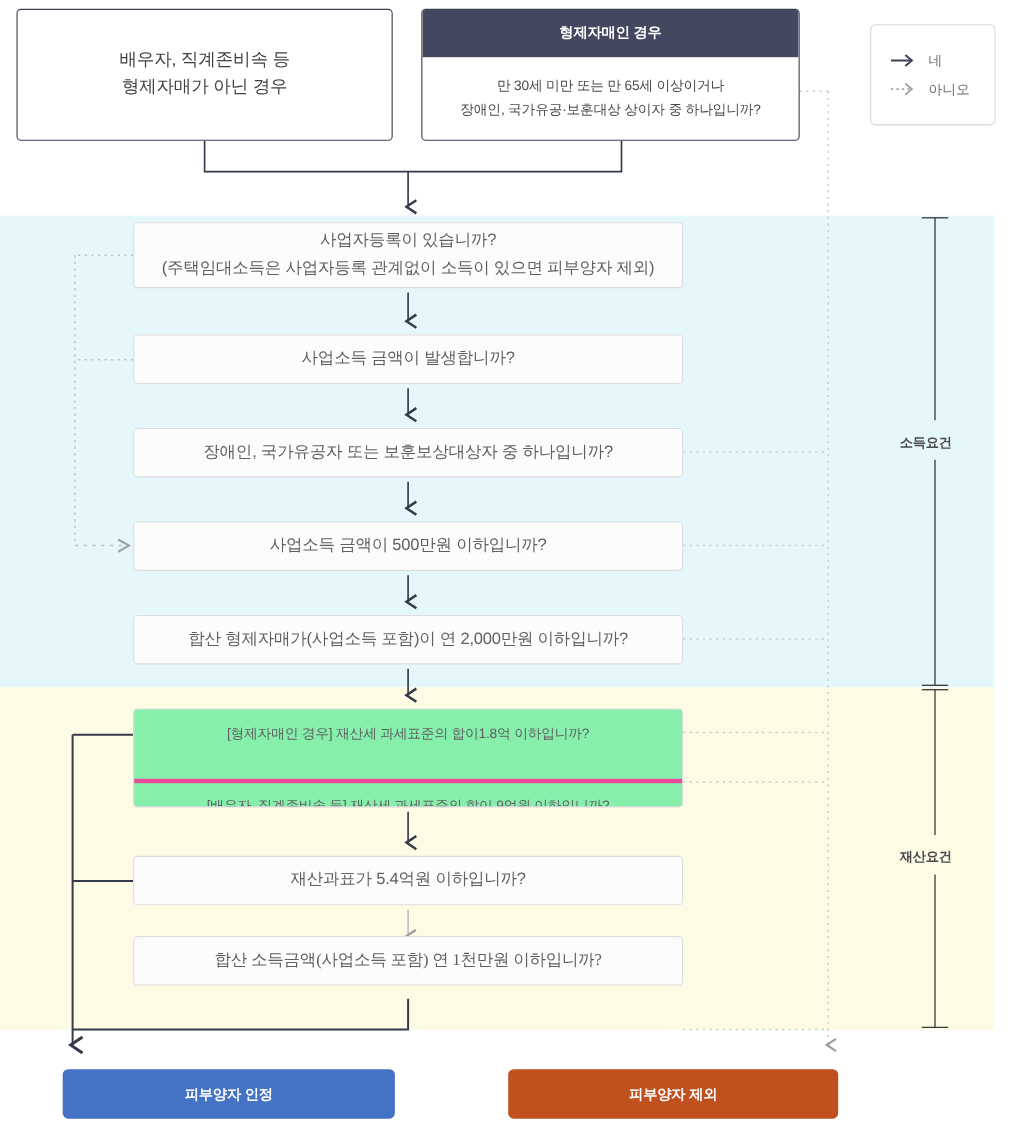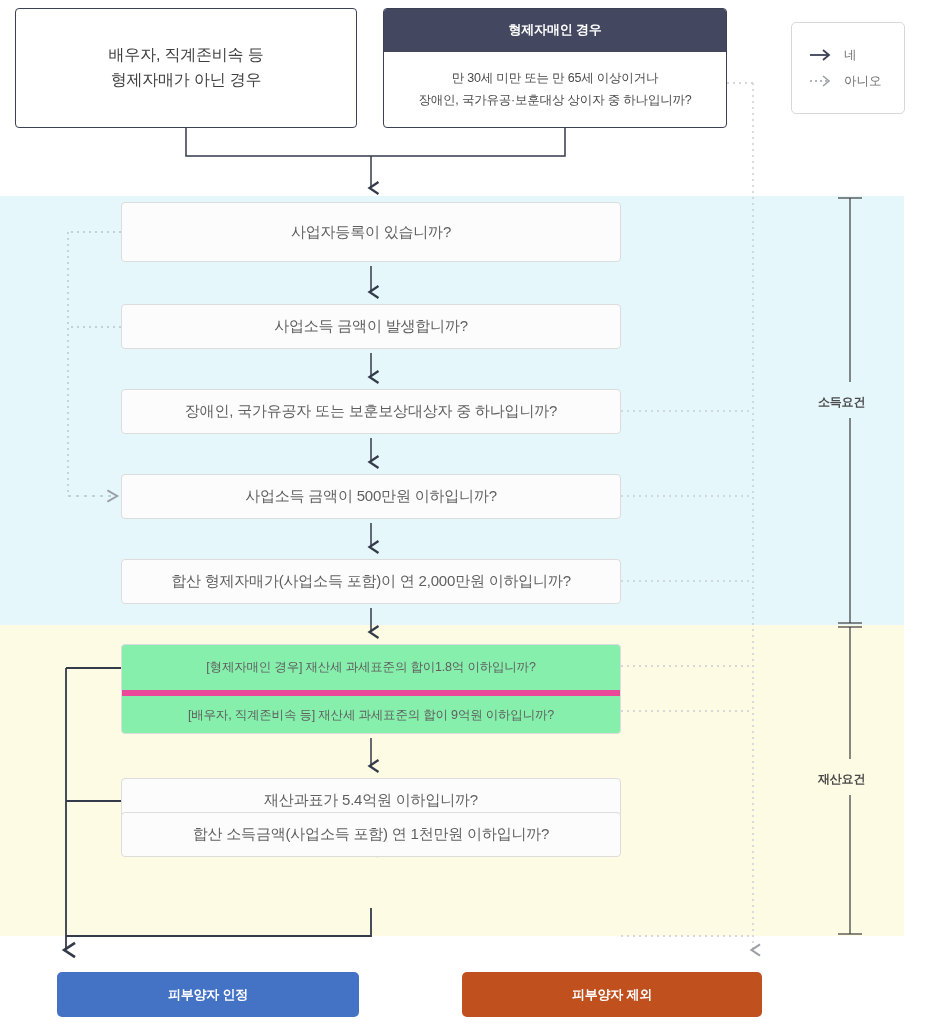--- a/index.html
+++ b/index.html
@@ -155,24 +155,24 @@
   .qsub {
     height: 45px;
     display: flex;
     align-items: center;
     justify-content: center;
     color: #5f5f5f;
     font-size: 12.5px;
     letter-spacing: -0.2px;
     text-align: center;
   }
-  #q6b { border-top: 6px solid #ec4899; }
+  #q6b { border-top: 4px solid #ec4899; margin-top: 18px; }
 
   #q8 { top: 778px; height: 45px; }
-  #q9 { top: 812px; height: 45px; }
+  #q9 { top: 851px; height: 45px; font-family: Liberation Serif, serif; }
 
   
   .result {
     position: absolute;
     height: 45px;
     border-radius: 5px;
     display: flex;
     align-items: center;
     justify-content: center;
     color: #ffffff;
@@ -316,20 +316,21 @@
       <svg class="legend-glyph" viewBox="0 0 24 14" xmlns="http://www.w3.org/2000/svg">
         <path d="M1,7 L19,7" stroke="#9aa0a6" stroke-width="1.6" fill="none" stroke-dasharray="2 3"></path>
         <path d="M14,2 L20,7 L14,12" stroke="#9aa0a6" stroke-width="1.6" fill="none"></path>
       </svg>
       <span class="legend-label">아니오</span>
     </div>
   </div>
 
   <div class="qbox two-line" id="q1">
     <span>사업자등록이 있습니까?</span>
+    <span>(주택임대소득은 사업자등록 관계없이 소득이 있으면 피부양자 제외)</span>
   </div>
 
   <div class="qbox" id="q2">
     <span>사업소득 금액이 발생합니까?</span>
   </div>
 
   <div class="qbox" id="q3">
     <span>장애인, 국가유공자 또는 보훈보상대상자 중 하나입니까?</span>
   </div>
 

